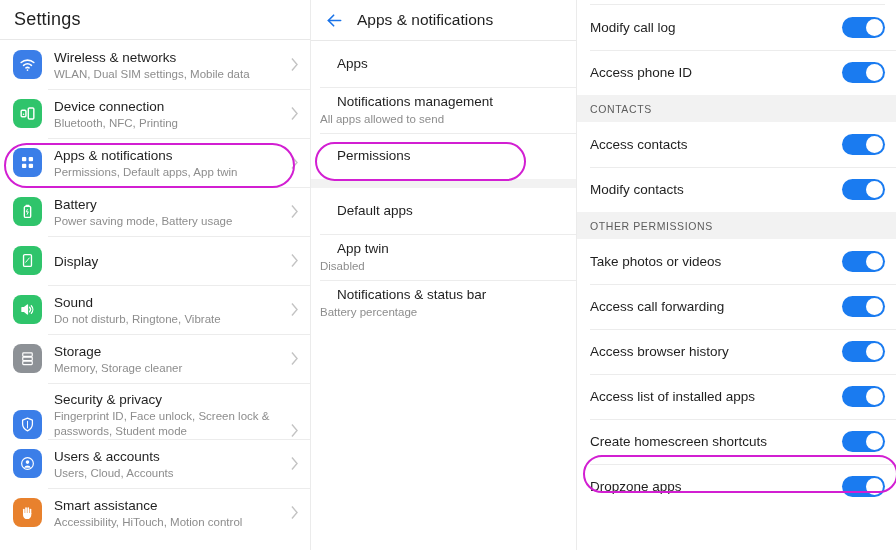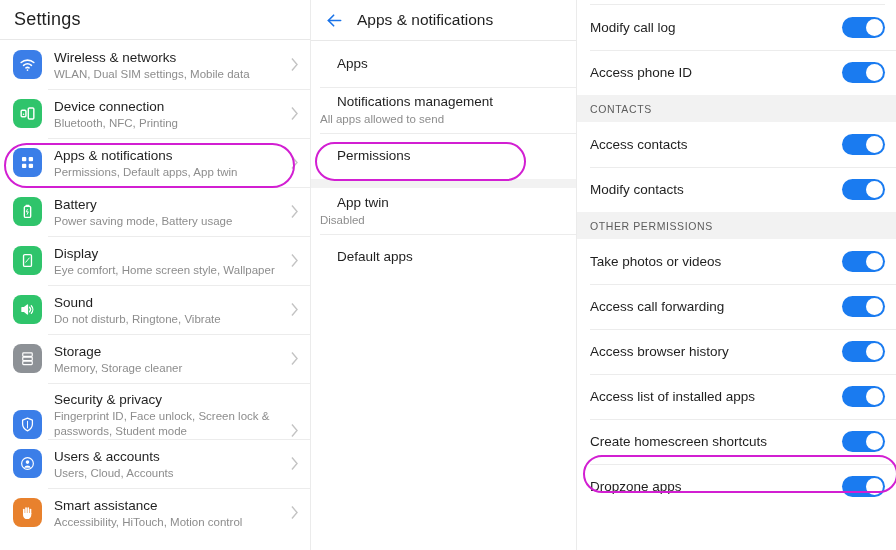--- a/index.html
+++ b/index.html
@@ -347,21 +347,20 @@
 
     <div class="srow">
       <span class="sicon" style="background:#2fc46b;">
         <svg width="19" height="19" viewBox="0 0 24 24" fill="none" stroke="#fff" stroke-width="1.7">
           <rect x="7" y="4.5" width="10" height="15" rx="1.6"></rect>
             <path d="M9.5 14.5l5-6" stroke-width="1.2"></path>
         </svg>
       </span>
       <span class="stext">
         <span class="stitle">Display</span>
-        <span class="ssub" style="display:block">Eye comfort, Home screen style, Wallpaper</span>
       </span>
       <span class="chev">
         <svg width="11" height="17" viewBox="0 0 12 20" fill="none" stroke="currentColor" stroke-width="1.6">
             <path d="M3 3l6 7-6 7"></path>
           </svg>
       </span>
     </div>
 
     <div class="srow">
       <span class="sicon" style="background:#2fc46b;">
@@ -483,28 +482,32 @@
       <span class="asub">All apps allowed to send</span>
     </div>
 
     <div class="arow">
       <span class="atitle">Permissions</span>
     </div>
 
     <div class="section-gap"></div>
 
     <div class="arow">
+      <span class="atitle">Default apps</span>
+    </div>
+
+    <div class="arow">
       <span class="atitle">App twin</span>
       <span class="asub">Disabled</span>
     </div>
 
     <div class="arow">
-      <span class="atitle">Default apps</span>
-    </div>
-
+      <span class="atitle">Notifications &amp; status bar</span>
+      <span class="asub">Battery percentage</span>
+    </div>
 
     <div class="hl-oval" id="hl-permissions"></div>
   </div>
 
   <div class="panel-perms">
     <div class="perms-inner">
       <div class="perm-top-rule"></div>
 
       <div class="prow">
         <span class="plabel">Modify call log</span>

